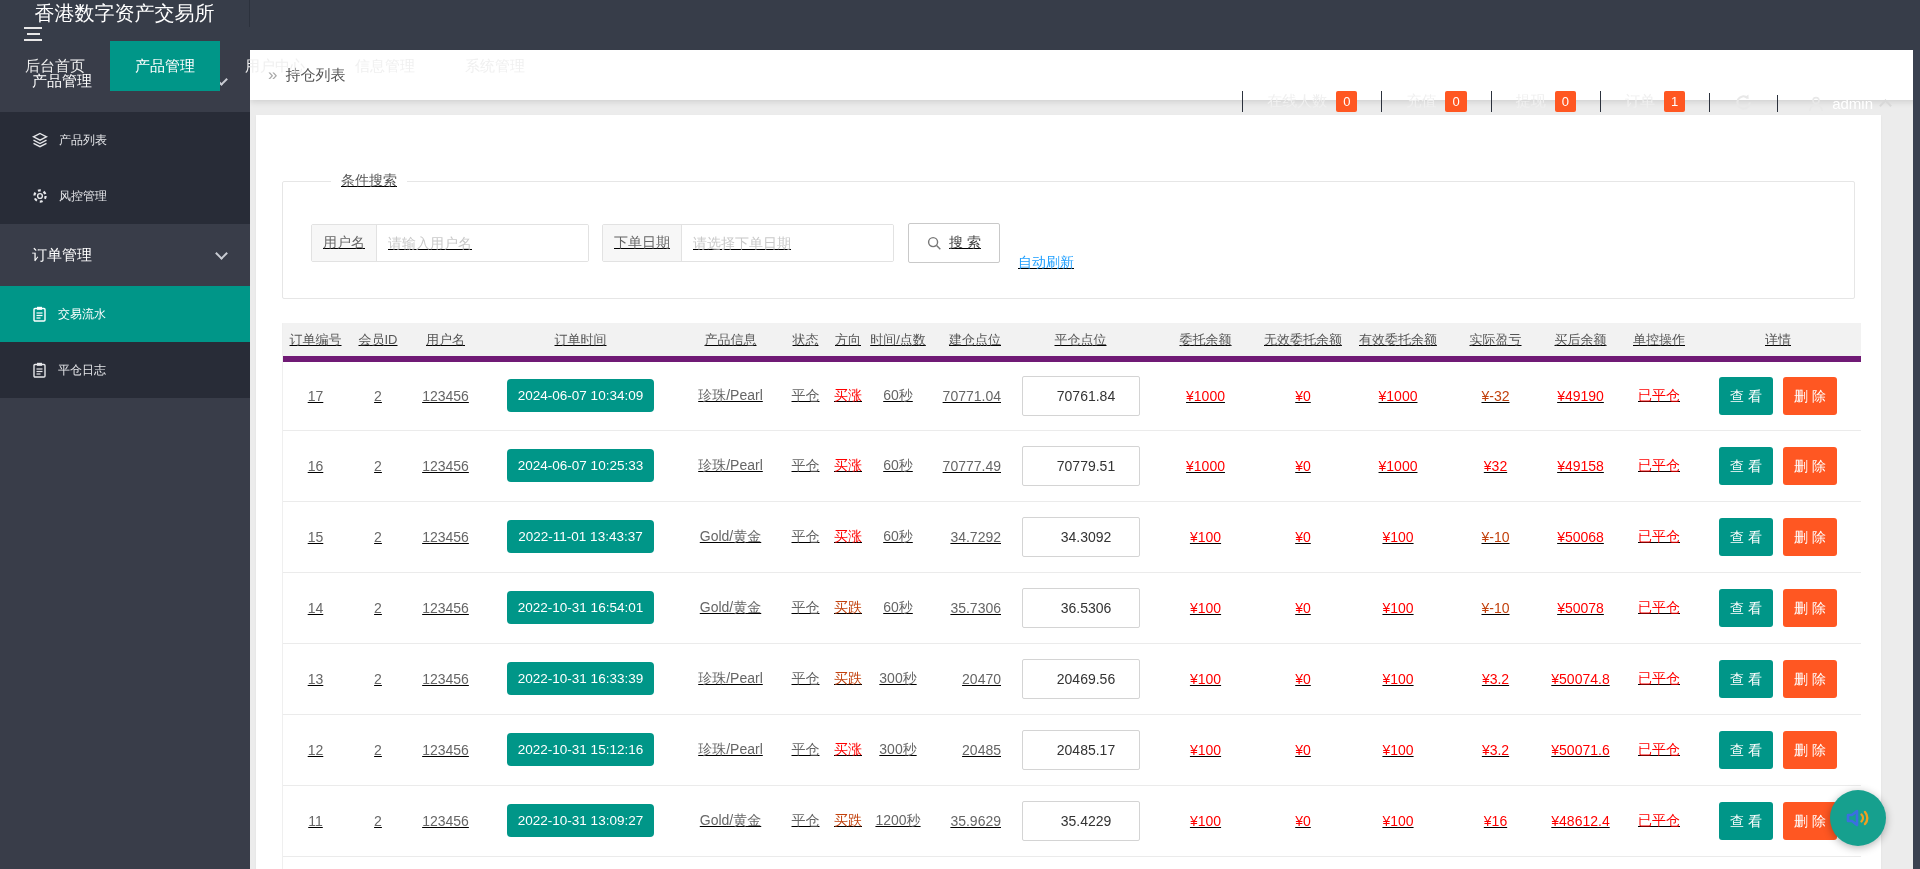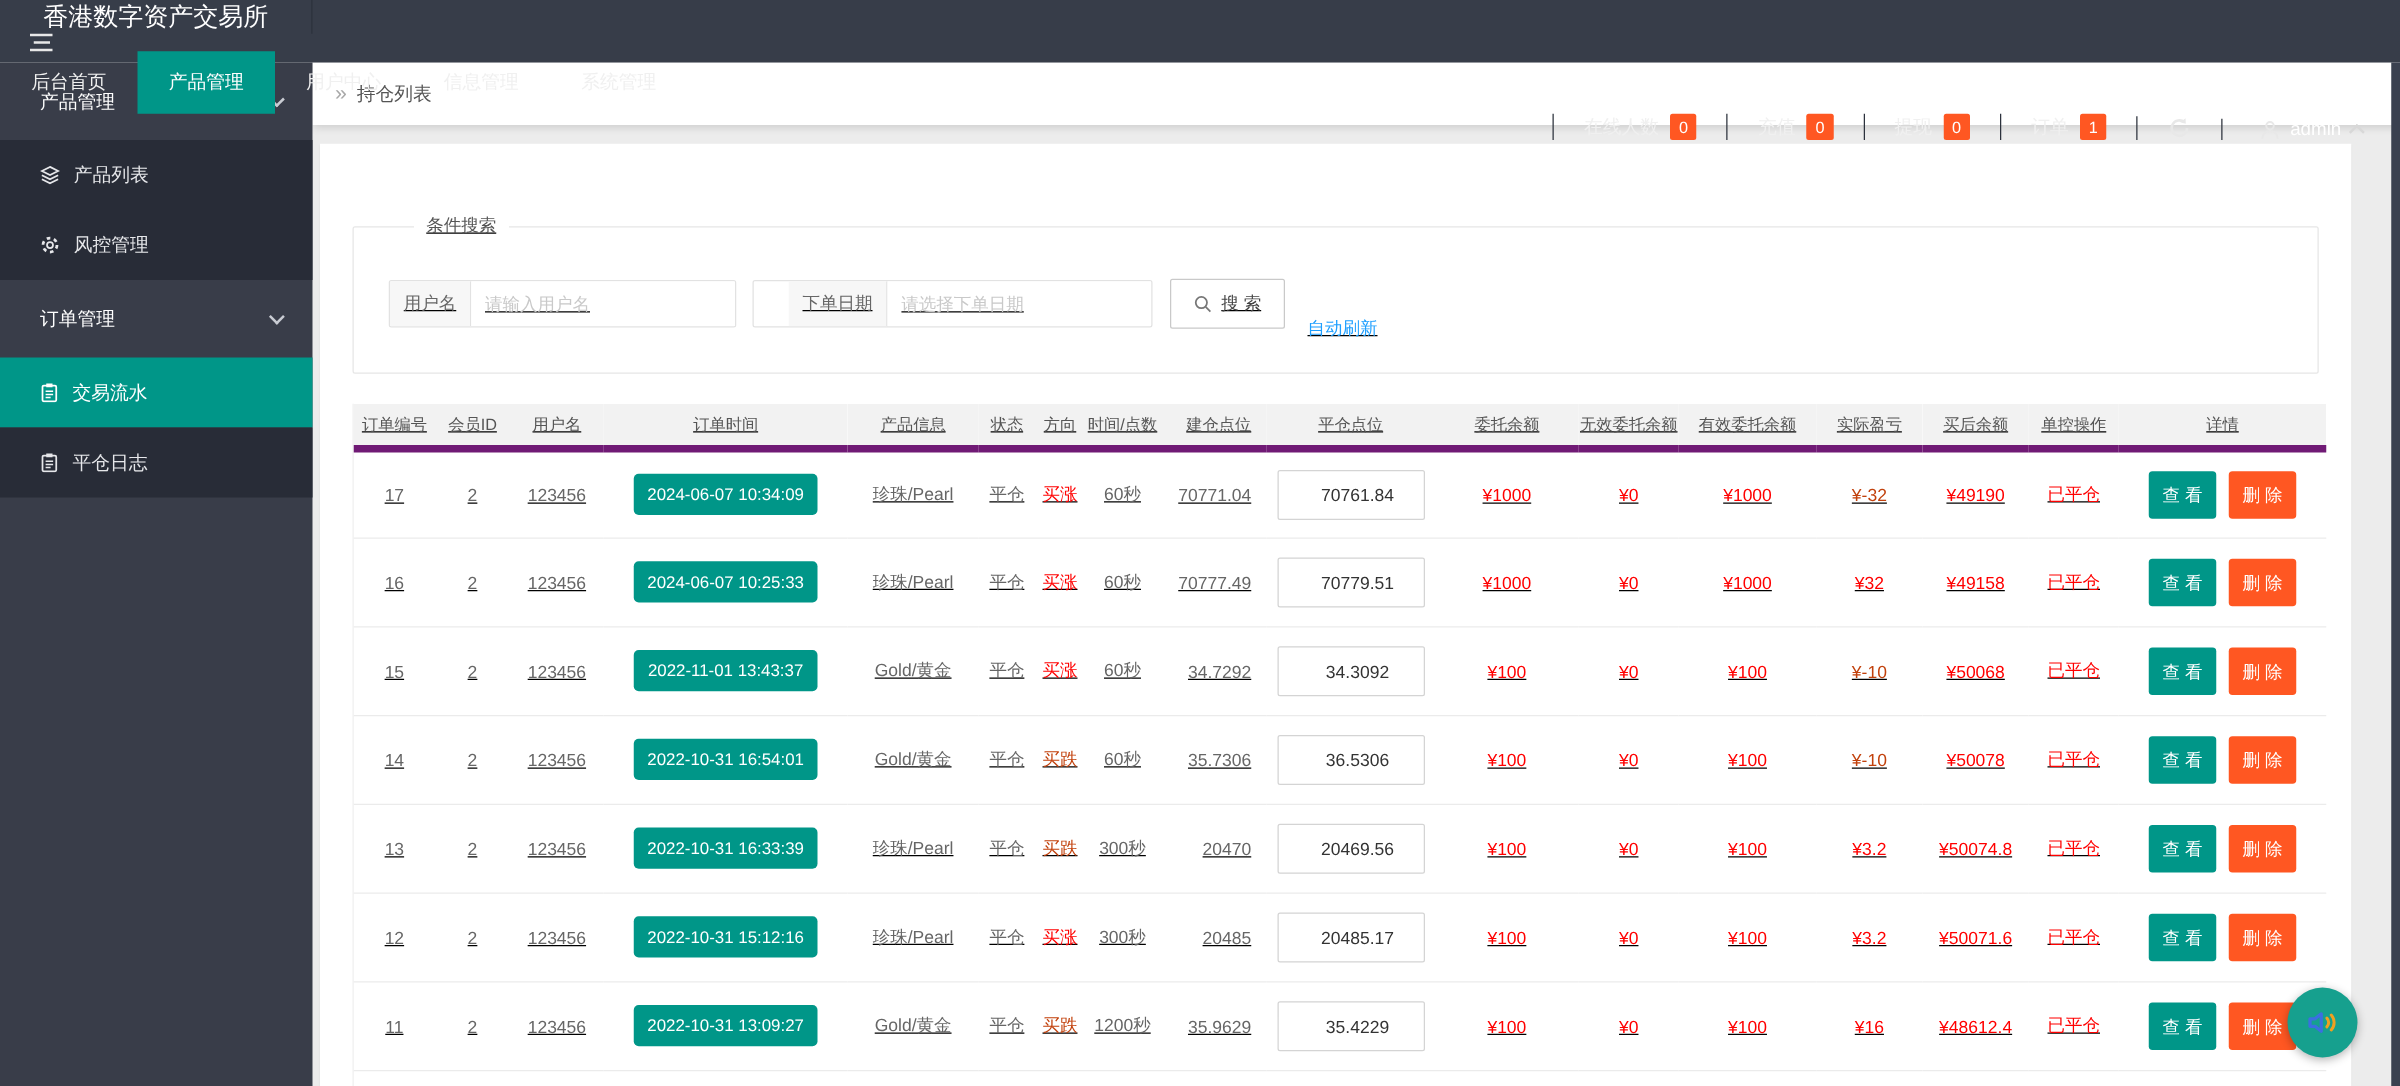--- a/index.html
+++ b/index.html
@@ -19,38 +19,38 @@
   .nav-stat { display:flex; align-items:center; gap:9px; padding:0 24px; border-left:1px solid #2C323D; color:#F0F0F0; font-size:15px; cursor:pointer; }
   .count-badge { background:#FF5722; color:#FFF; font-size:13px; line-height:1; padding:4px 7px; border-radius:2px; }
   .nav-icon-btn { width:68px; border-left:1px solid #2C323D; display:flex; align-items:center; justify-content:center; cursor:pointer; }
   .nav-user { display:flex; align-items:center; gap:8px; padding:0 30px; border-left:1px solid #2C323D; color:#FFF; font-size:15px; cursor:pointer; }
   .chev-up { width:9px; height:9px; border-left:2px solid #D8D8D8; border-top:2px solid #D8D8D8; transform:rotate(45deg); margin-top:4px; }
 
   
   .sidebar { position:absolute; top:50px; left:0; width:250px; height:819px; background:#393D49; z-index:7; }
   .side-group-header { height:62px; display:flex; align-items:center; padding:0 24px 0 32px; color:#FFF; font-size:15px; cursor:pointer; }
   .side-group-header .chev-down { margin-left:auto; width:9px; height:9px; border-right:2px solid #C9CCD3; border-bottom:2px solid #C9CCD3; transform:rotate(45deg); margin-top:-4px; }
-  .side-item { height:56px; display:flex; align-items:center; gap:11px; padding-left:32px; background:#282C37; color:#E6E7EA; font-size:15px; cursor:pointer; }
+  .side-item { height:56px; display:flex; align-items:center; gap:11px; padding-left:32px; background:#282C37; color:#E6E7EA; font-size:12px; cursor:pointer; }
   .side-item.active { background:#009688; color:#FFF; }
   .side-item svg { flex:0 0 auto; }
 
   
   .breadcrumb { position:absolute; left:250px; top:50px; width:1670px; height:50px; background:#FFF; box-shadow:0 2px 6px rgba(0,0,0,.12); display:flex; align-items:center; padding-left:18px; z-index:3; }
   .breadcrumb .arrow { color:#A8A8A8; font-size:17px; margin-right:8px; }
   .breadcrumb .title { color:#555; font-size:15px; }
 
   
   .content { position:absolute; left:238px; top:100px; width:1663px; height:769px;text-decoration:underline; }
   .card { margin:15px 20px 0 18px; background:#FFF; min-height:780px; padding:1px 26px 0; box-shadow:0 1px 2px rgba(0,0,0,.06); }
 
   fieldset.search-fs { margin-top:56px; border:1px solid #E6E6E6; border-radius:2px; padding:24px 0 26px 28px; }
   fieldset.search-fs legend { margin-left:20px; padding:0 10px; font-size:14px; color:#555; }
   .search-row { display:flex; align-items:center; }
   .input-group { display:flex; height:38px; border:1px solid #E2E2E2; border-radius:2px; overflow:hidden; background:#FFF; }
-  .input-group + .input-group { margin-left:13px;padding-left:28px; }
+  .input-group + .input-group { margin-left:13px; }
   .ig-label { background:#F7F7F7; border-right:1px solid #E2E2E2; display:flex; align-items:center; padding:0 11px; font-size:14px; color:#666; white-space:nowrap; }
   .ig-input { border:none; outline:none; width:211px; padding:0 11px; font-size:14px; color:#333; }
   .ig-input::placeholder { color:#C9C9C9; }
   .search-btn { margin-left:14px; width:92px; height:40px; border:1px solid #C9C9C9; border-radius:2px; background:#FFF; display:flex; align-items:center; justify-content:center; gap:7px; font-size:14px; color:#444; cursor:pointer; }
   .auto-refresh { margin-left:18px; color:#1E9FFF; font-size:14px; text-decoration:none; cursor:pointer;margin-top:40px; }
 
   
   .table-wrap { margin-top:24px; border-left:1px solid #EFEFEF; }
   table { width:100%; border-collapse:collapse; table-layout:fixed; }
   thead th { height:36px; background:#F2F2F2; font-weight:normal; font-size:13px; color:#555; text-align:center; white-space:nowrap; overflow:hidden; }

